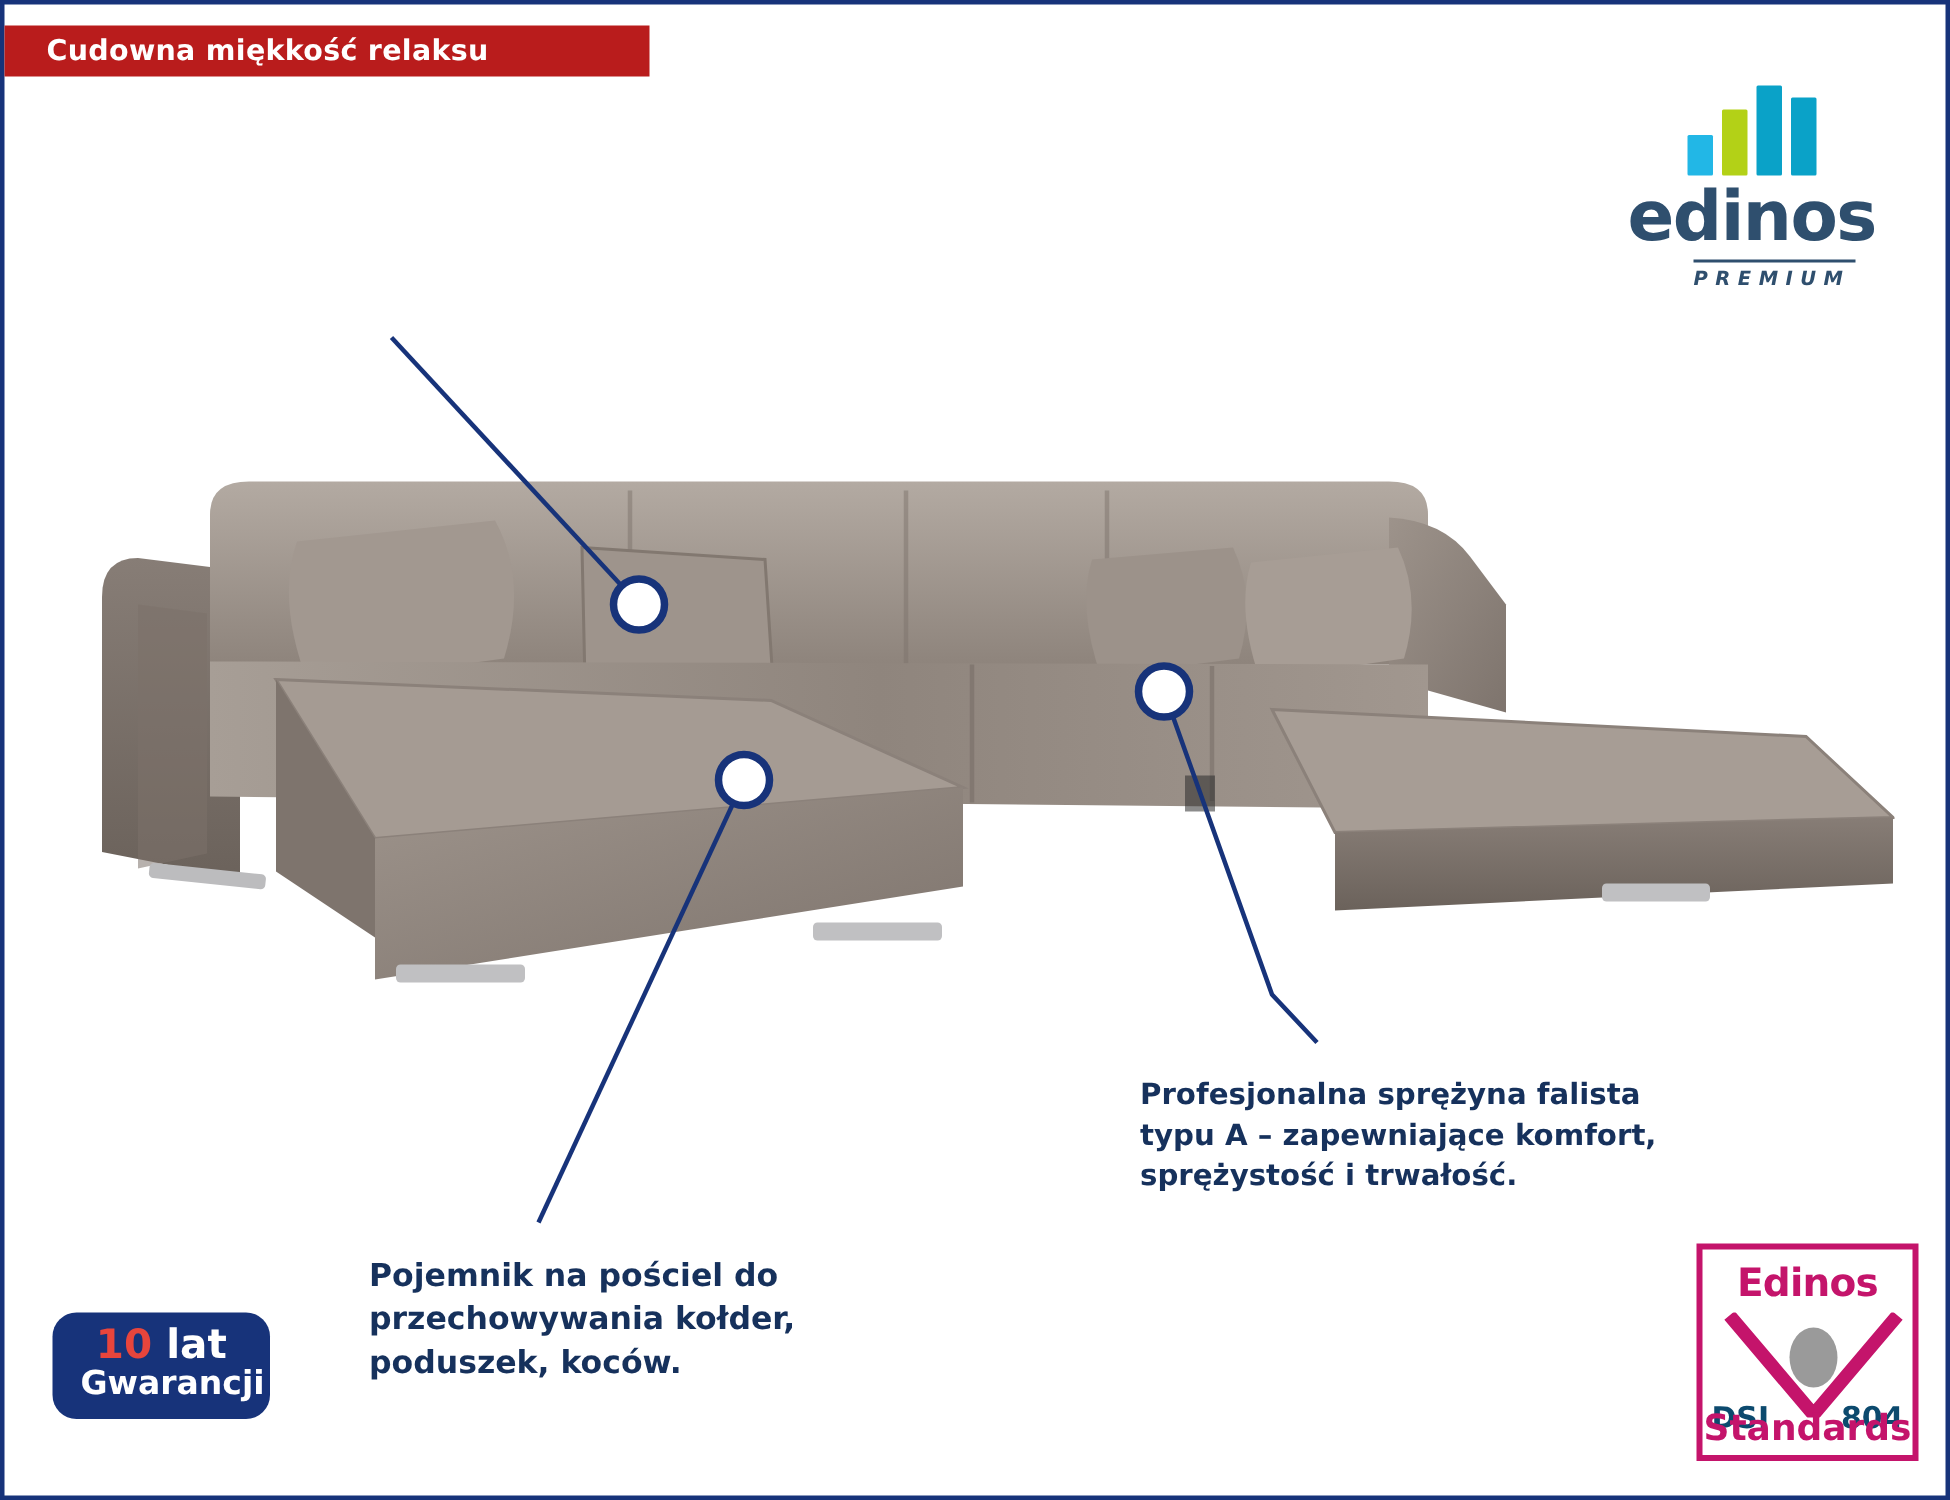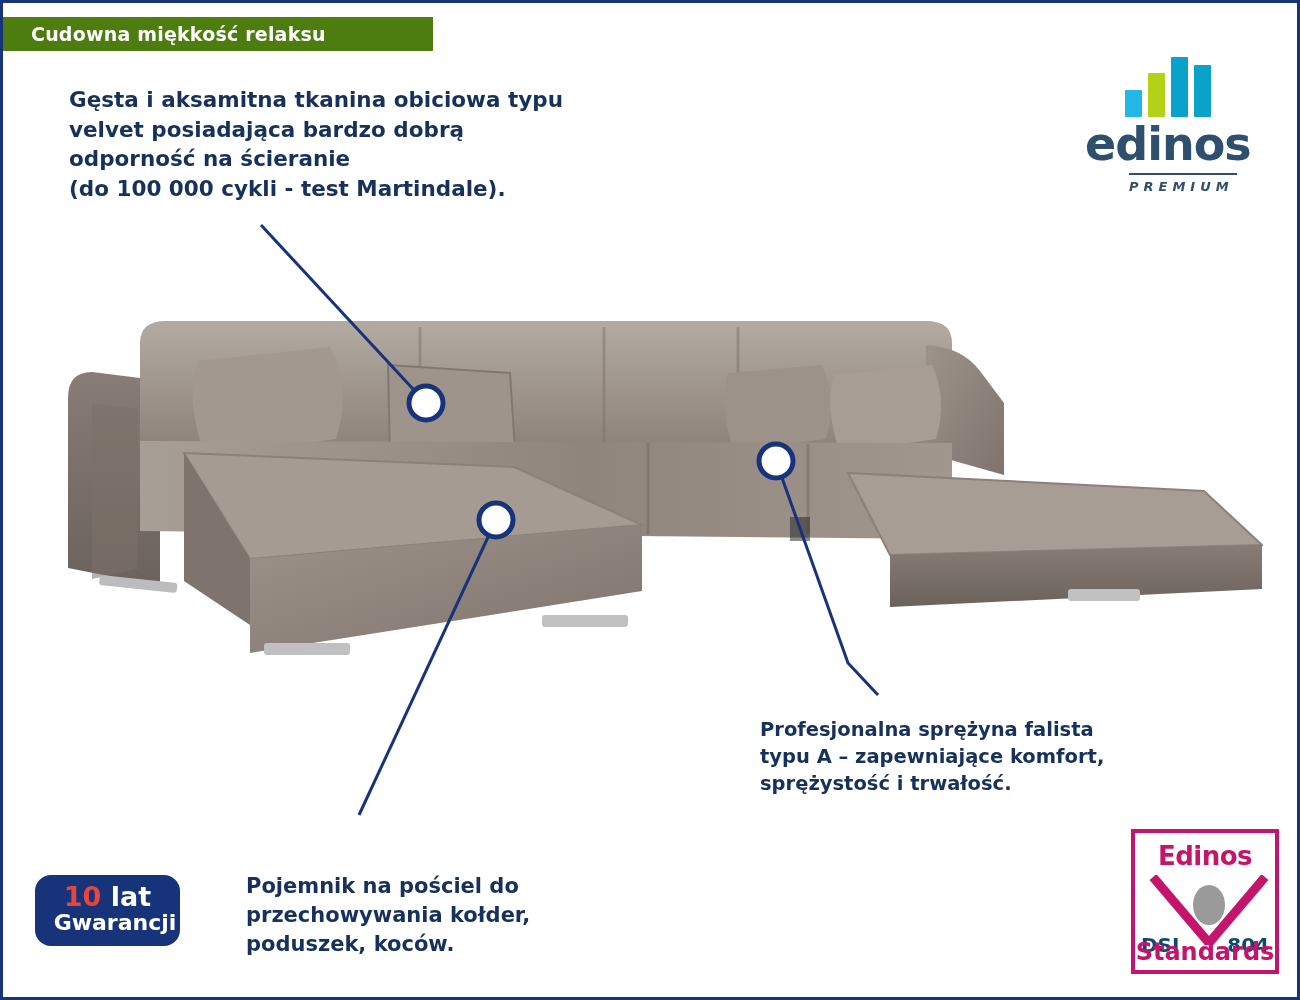--- a/index.html
+++ b/index.html
@@ -15,21 +15,21 @@
     position:absolute; inset:0;
     border:3px solid #17337a;
     background:#ffffff;
   }
 
   
   .ribbon {
     position:absolute;
     left:0; top:14px;
     width:430px; height:34px;
-    background:#4d7c0f;
+    background:#b91c1c;
     display:flex; align-items:center;
   }
   .ribbon-text {
     color:#ffffff;
     font-size:19px;
     font-weight:bold;
     padding-left:28px;
     letter-spacing:.2px;
     white-space:nowrap;
   }
@@ -37,21 +37,21 @@
   
   .callout {
     position:absolute;
     color:#16315c;
     font-weight:bold;
     line-height:1.38;
     white-space:pre-line;
   }
   #callout-fabric { left:66px; top:82px; font-size:21.5px; }
   #callout-spring { left:757px; top:714px; font-size:19.5px; }
-  #callout-storage { left:243px; top:833px; font-size:21px;margin-top:36px; }
+  #callout-storage { left:243px; top:833px; font-size:21px; }
 
   
   .logo {
     position:absolute; left:1080px; top:52px;
     width:180px; height:165px;
   }
   .logo .bars {
     position:absolute; left:42px; top:0; width:100px; height:62px;
   }
   .logo .bar { position:absolute; bottom:0; width:17px; border-radius:1px; }
@@ -196,24 +196,20 @@
     <path d="M423 400 L258 222" stroke="#17337a" stroke-width="3" fill="none"></path>
     <circle cx="423" cy="400" r="17" fill="#ffffff" stroke="#17337a" stroke-width="5"></circle>
 
     <path d="M773 458 L845 660 L875 692" stroke="#17337a" stroke-width="3" fill="none"></path>
     <circle cx="773" cy="458" r="17" fill="#ffffff" stroke="#17337a" stroke-width="5"></circle>
 
     <path d="M493 517 L356 812" stroke="#17337a" stroke-width="3" fill="none"></path>
     <circle cx="493" cy="517" r="17" fill="#ffffff" stroke="#17337a" stroke-width="5"></circle>
   </svg>
 
-  <div id="callout-fabric" class="callout">Gęsta i aksamitna tkanina obiciowa typu
-velvet posiadająca bardzo dobrą
-odporność na ścieranie
-(do 100 000 cykli - test Martindale).</div>
   <div id="callout-spring" class="callout">Profesjonalna sprężyna falista
 typu A – zapewniające komfort,
 sprężystość i trwałość.</div>
   <div id="callout-storage" class="callout">Pojemnik na pościel do
 przechowywania kołder,
 poduszek, koców.</div>
 
   <div class="logo">
     <div class="bars">
       <div class="bar b1"></div>

